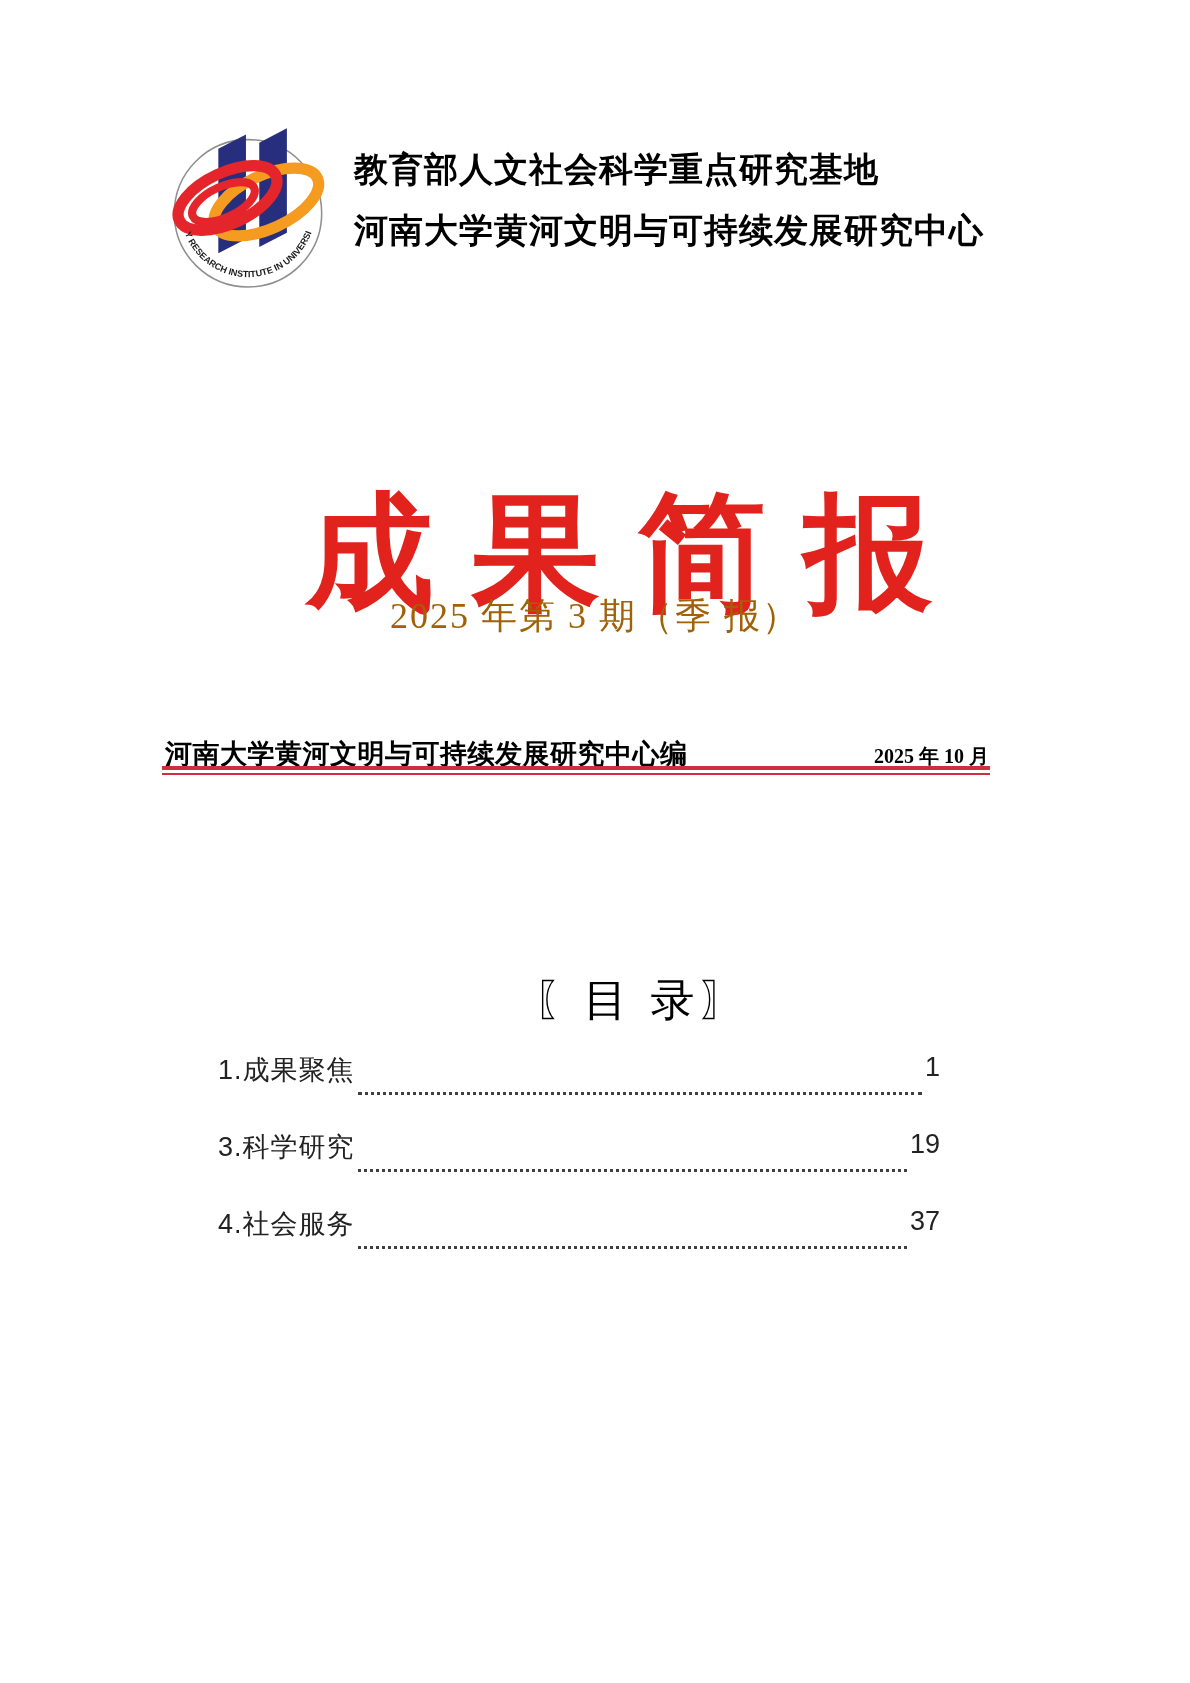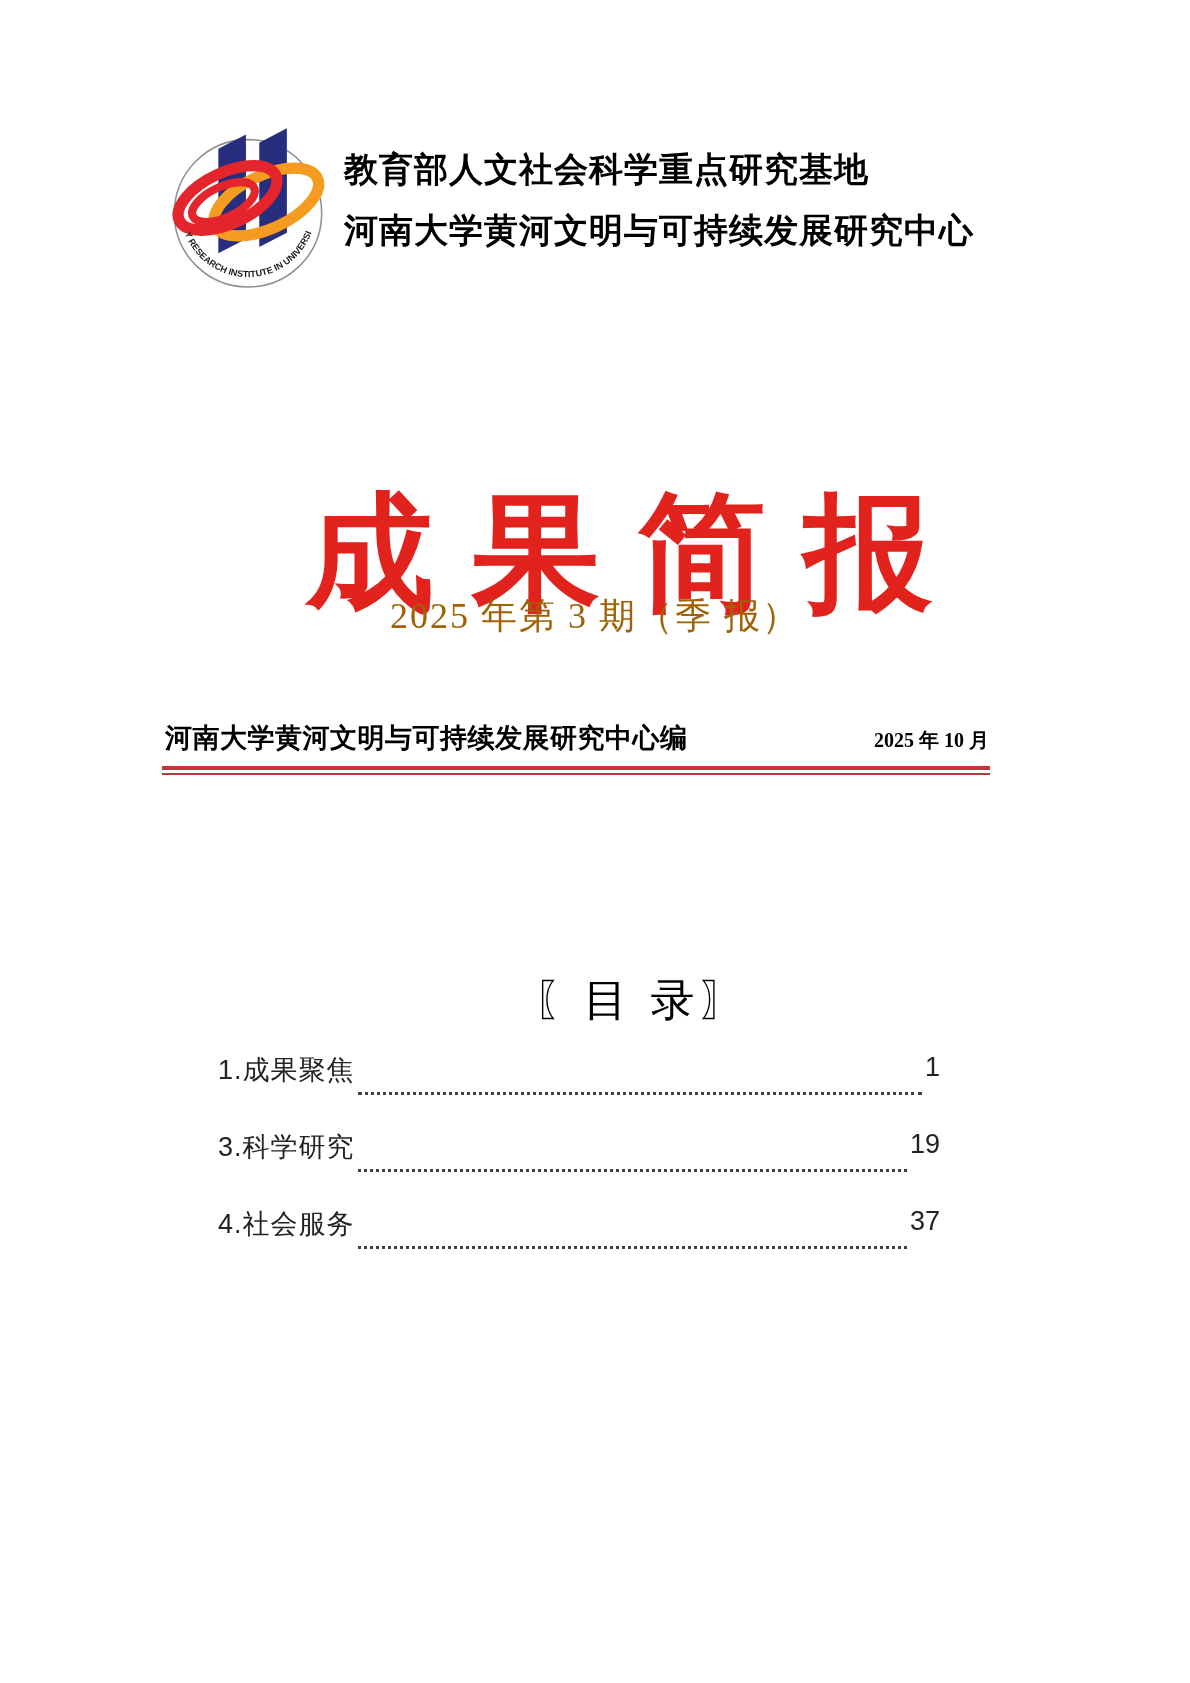--- a/index.html
+++ b/index.html
@@ -16,21 +16,21 @@
   
   .masthead {
     position: absolute;
     top: 112px;
     left: 160px;
     display: flex;
     align-items: center;
   }
   .logo-wrap { width: 176px; height: 176px; flex: 0 0 auto; }
   .org-lines {
-    margin-left: 8px;
+    margin-left: 18px;
     font-weight: bold;
     font-size: 34px;
     line-height: 1.8;
     letter-spacing: 1px;
     color: #000;
     white-space: nowrap;
   }
 
   
   .main-title {
@@ -58,21 +58,21 @@
     text-align: center;
     font-family: "Liberation Serif", serif;
     font-size: 36px;
     letter-spacing: 2px;
     color: #a16207;
   }
 
   
   .byline-row {
     position: absolute;
-    top: 720px;
+    top: 736px;
     left: 165px;
     width: 824px;
     display: flex;
     justify-content: space-between;
     align-items: baseline;
     font-family: "Liberation Serif", serif;
     font-weight: bold;
     color: #000;
   }
   .byline-editor { font-size: 27px; letter-spacing: 0.5px; white-space: nowrap; }

